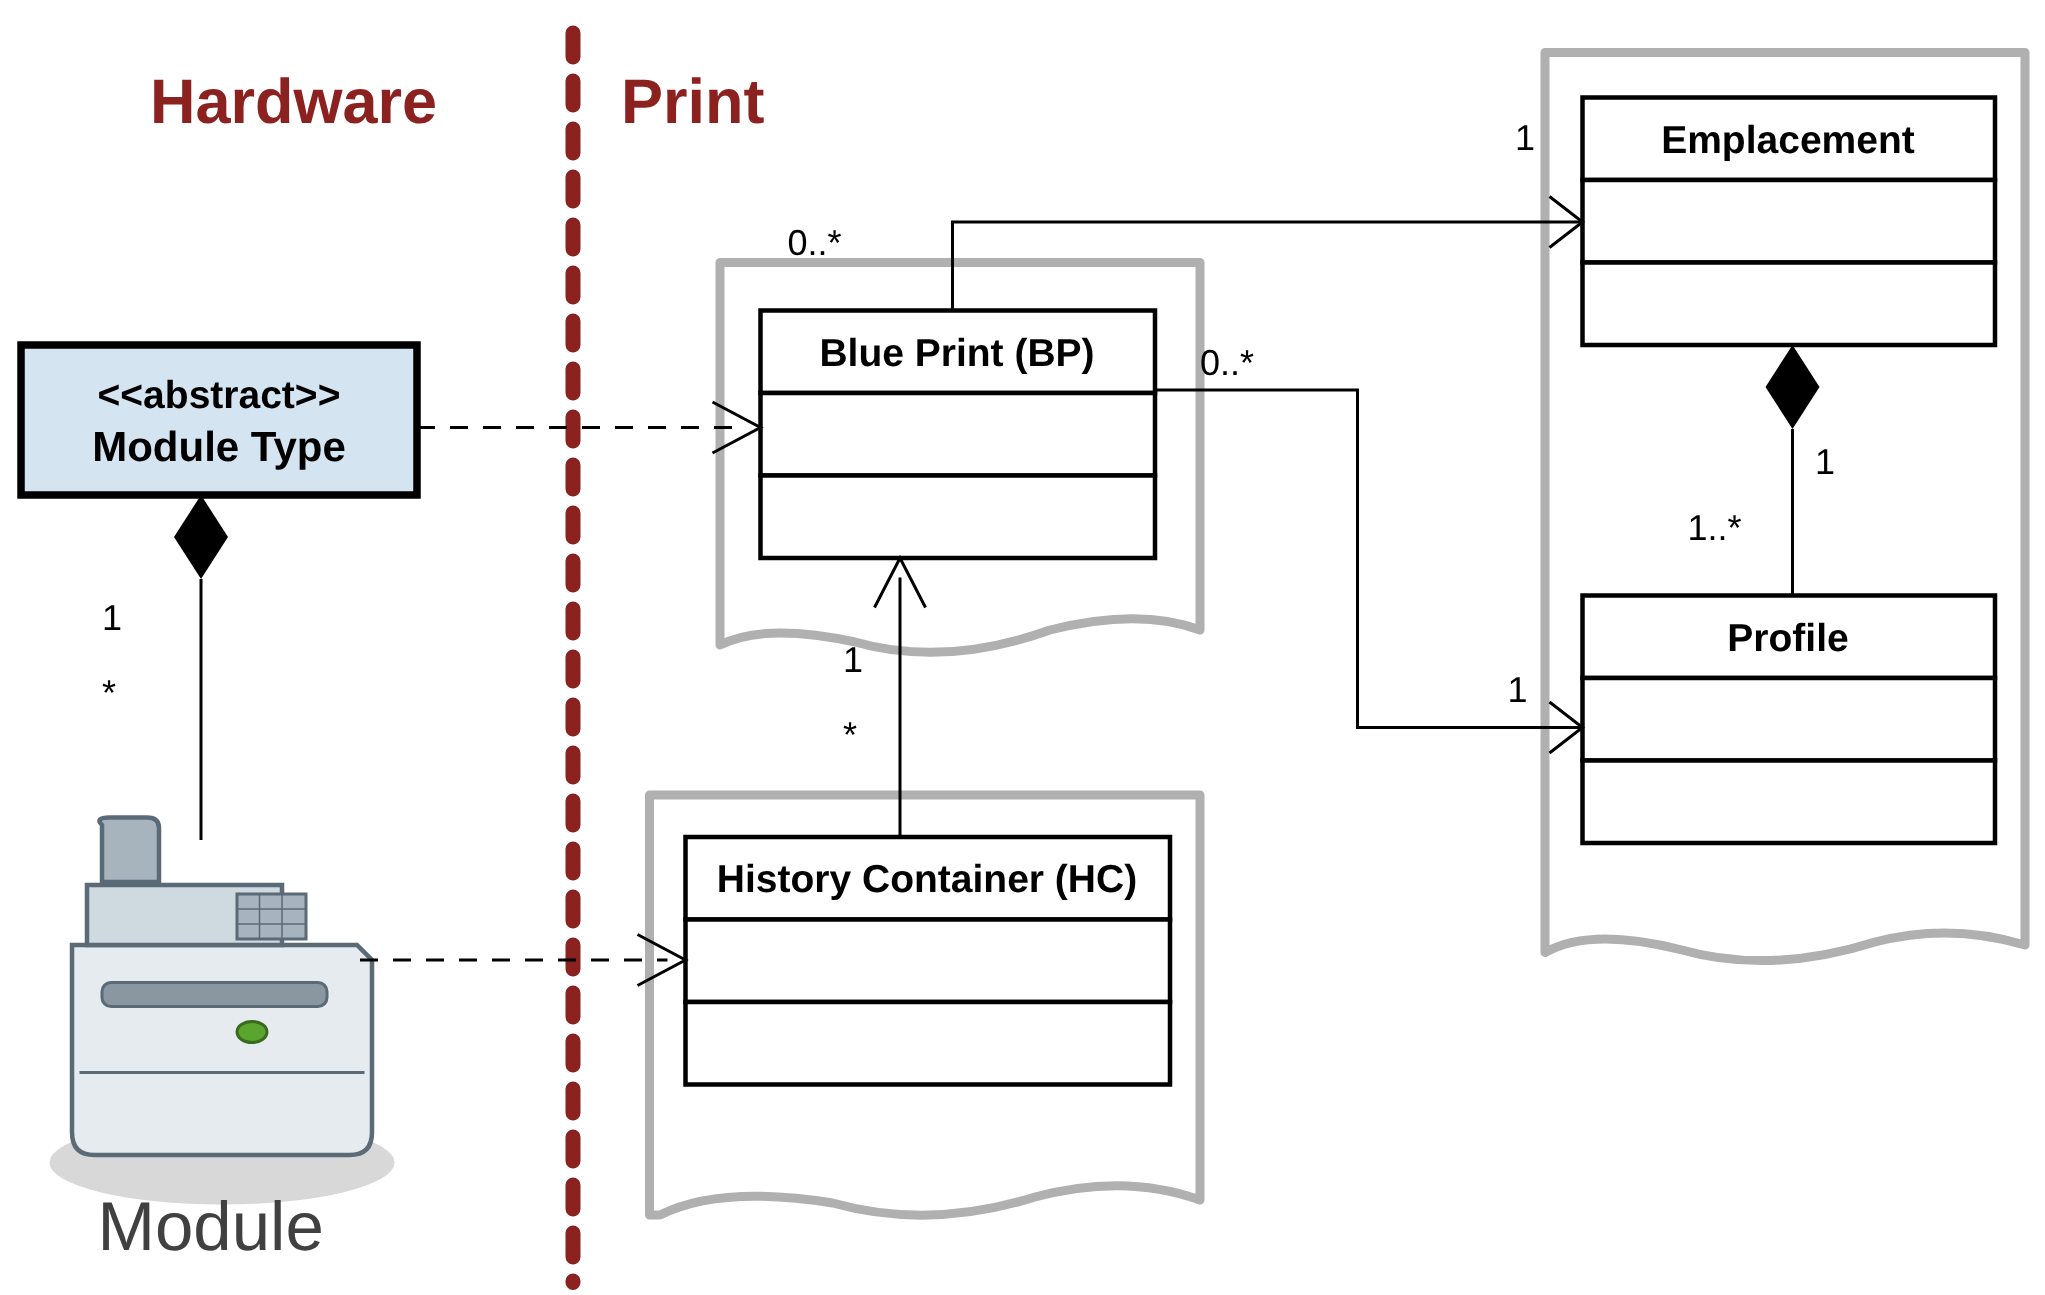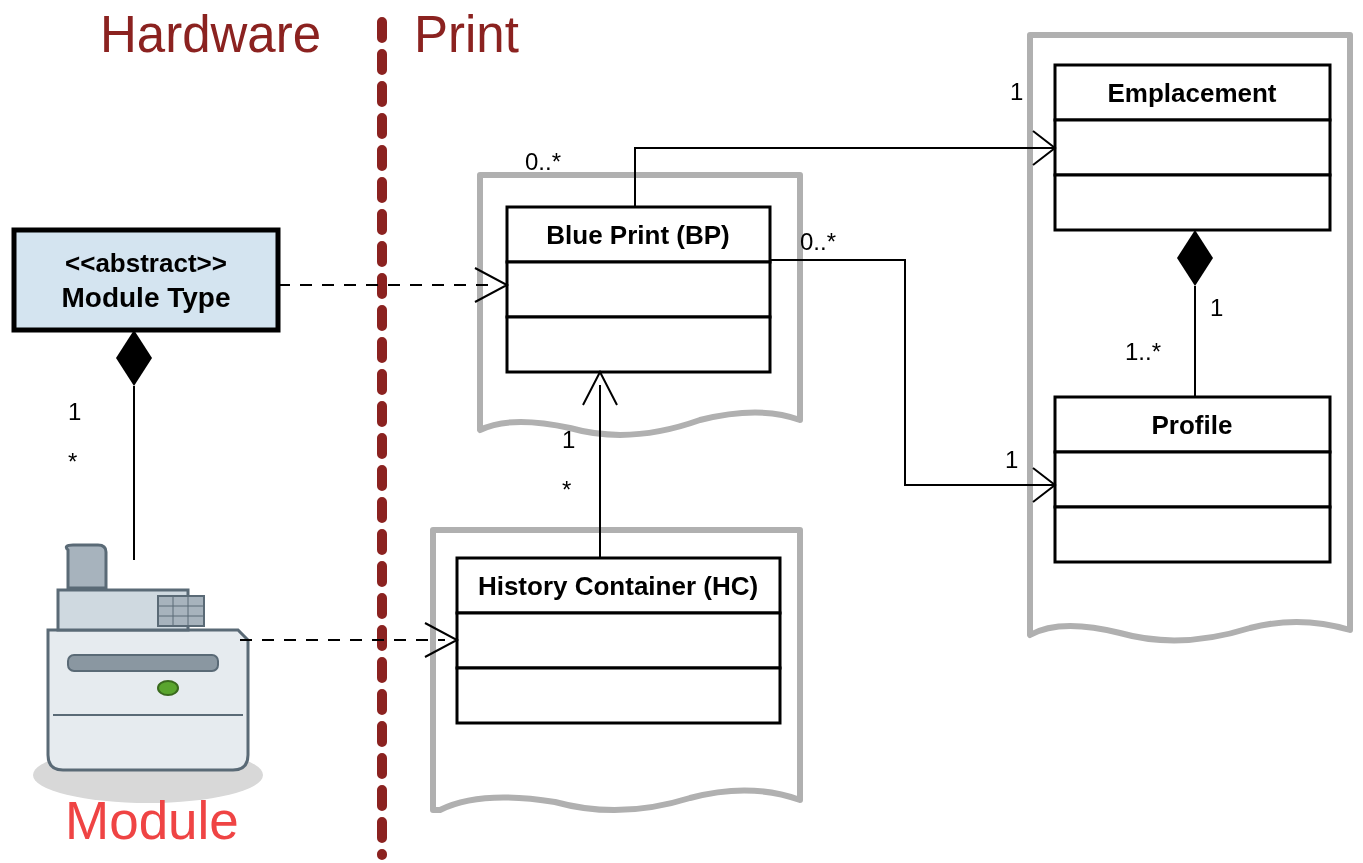--- a/index.html
+++ b/index.html
@@ -7,34 +7,35 @@
     padding: 0;
     width: 1363px;
     height: 863px;
     background: #ffffff;
     font-family: Arial, Helvetica, sans-serif;
     position: relative;
   }
   svg { display: block; }
   .section-title {
     position: absolute;
-    font-weight: normal;
+    font-weight: bold;
     color: #8b2220;
-    font-size: 51px;
+    font-size: 42px;
+    margin-top: 39px;
   }
   .cls-label {
     font-weight: bold;
     font-size: 26px;
     text-anchor: middle;
     dominant-baseline: middle;
   }
   .module-label {
     position: absolute;
-    font-size: 53px;
-    color: #ef4444;
+    font-size: 46px;
+    color: #404040;
   }
   .mult {
     font-size: 24px;
     fill: #000;
   }
 </style>
 </head>
 <body>
 
 <div class="section-title" style="left:100px; top:5px;">Hardware</div>

